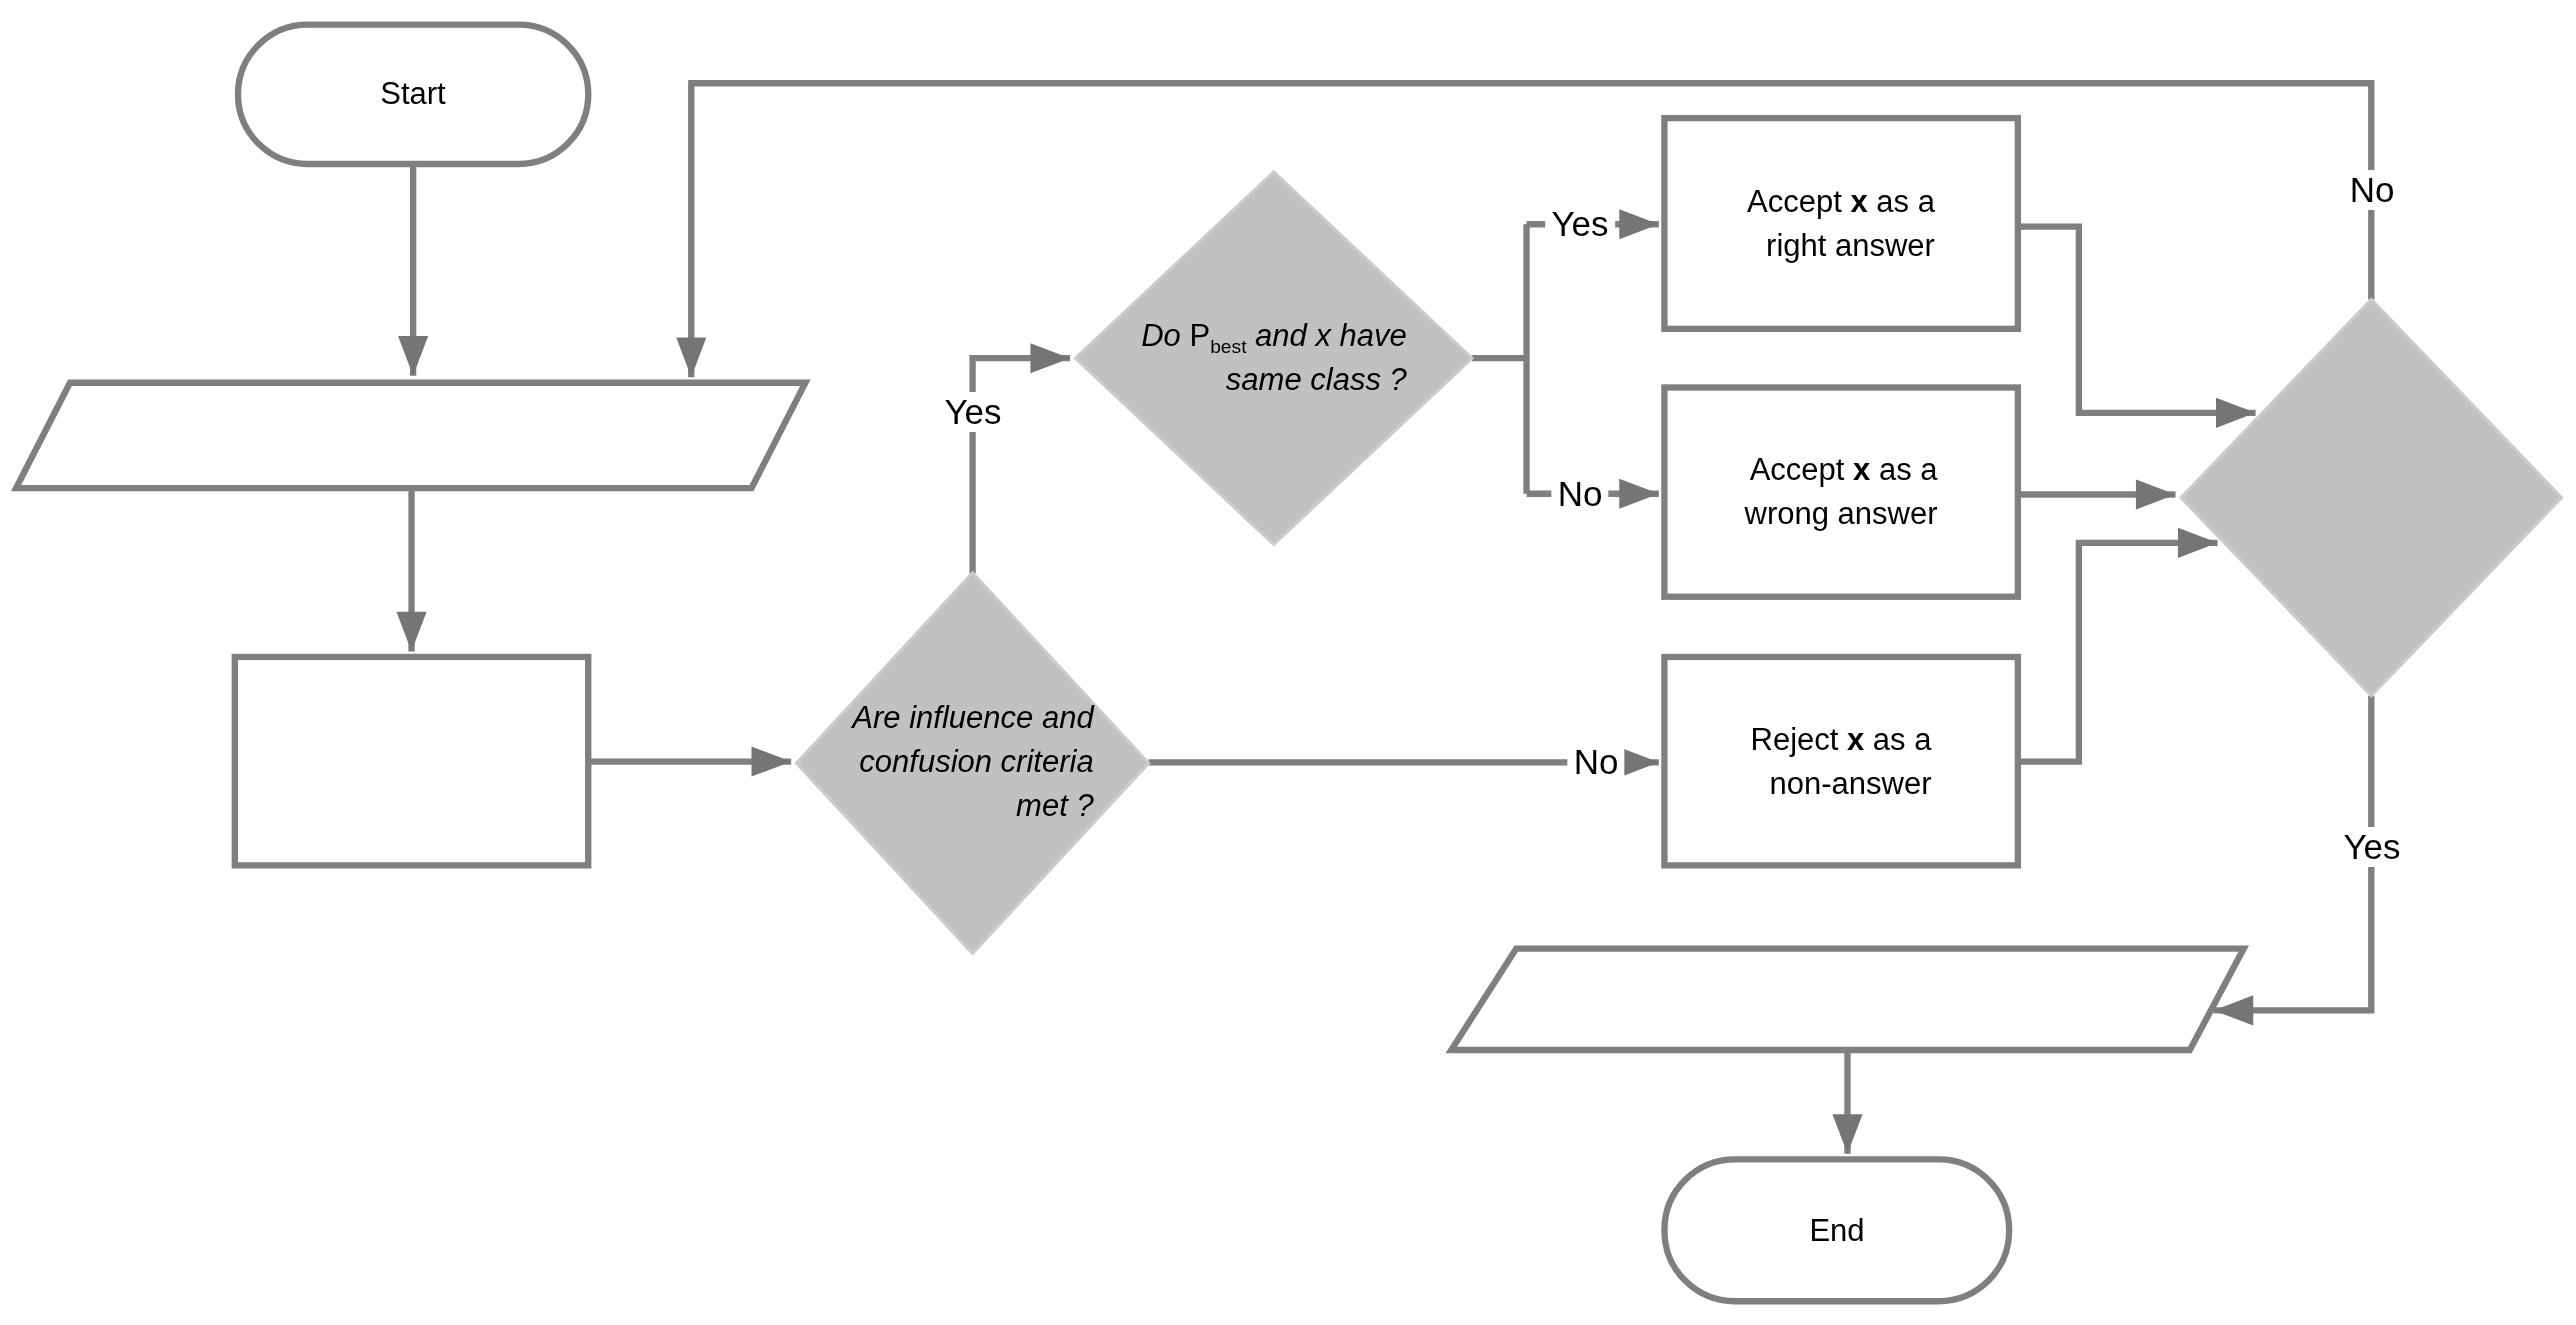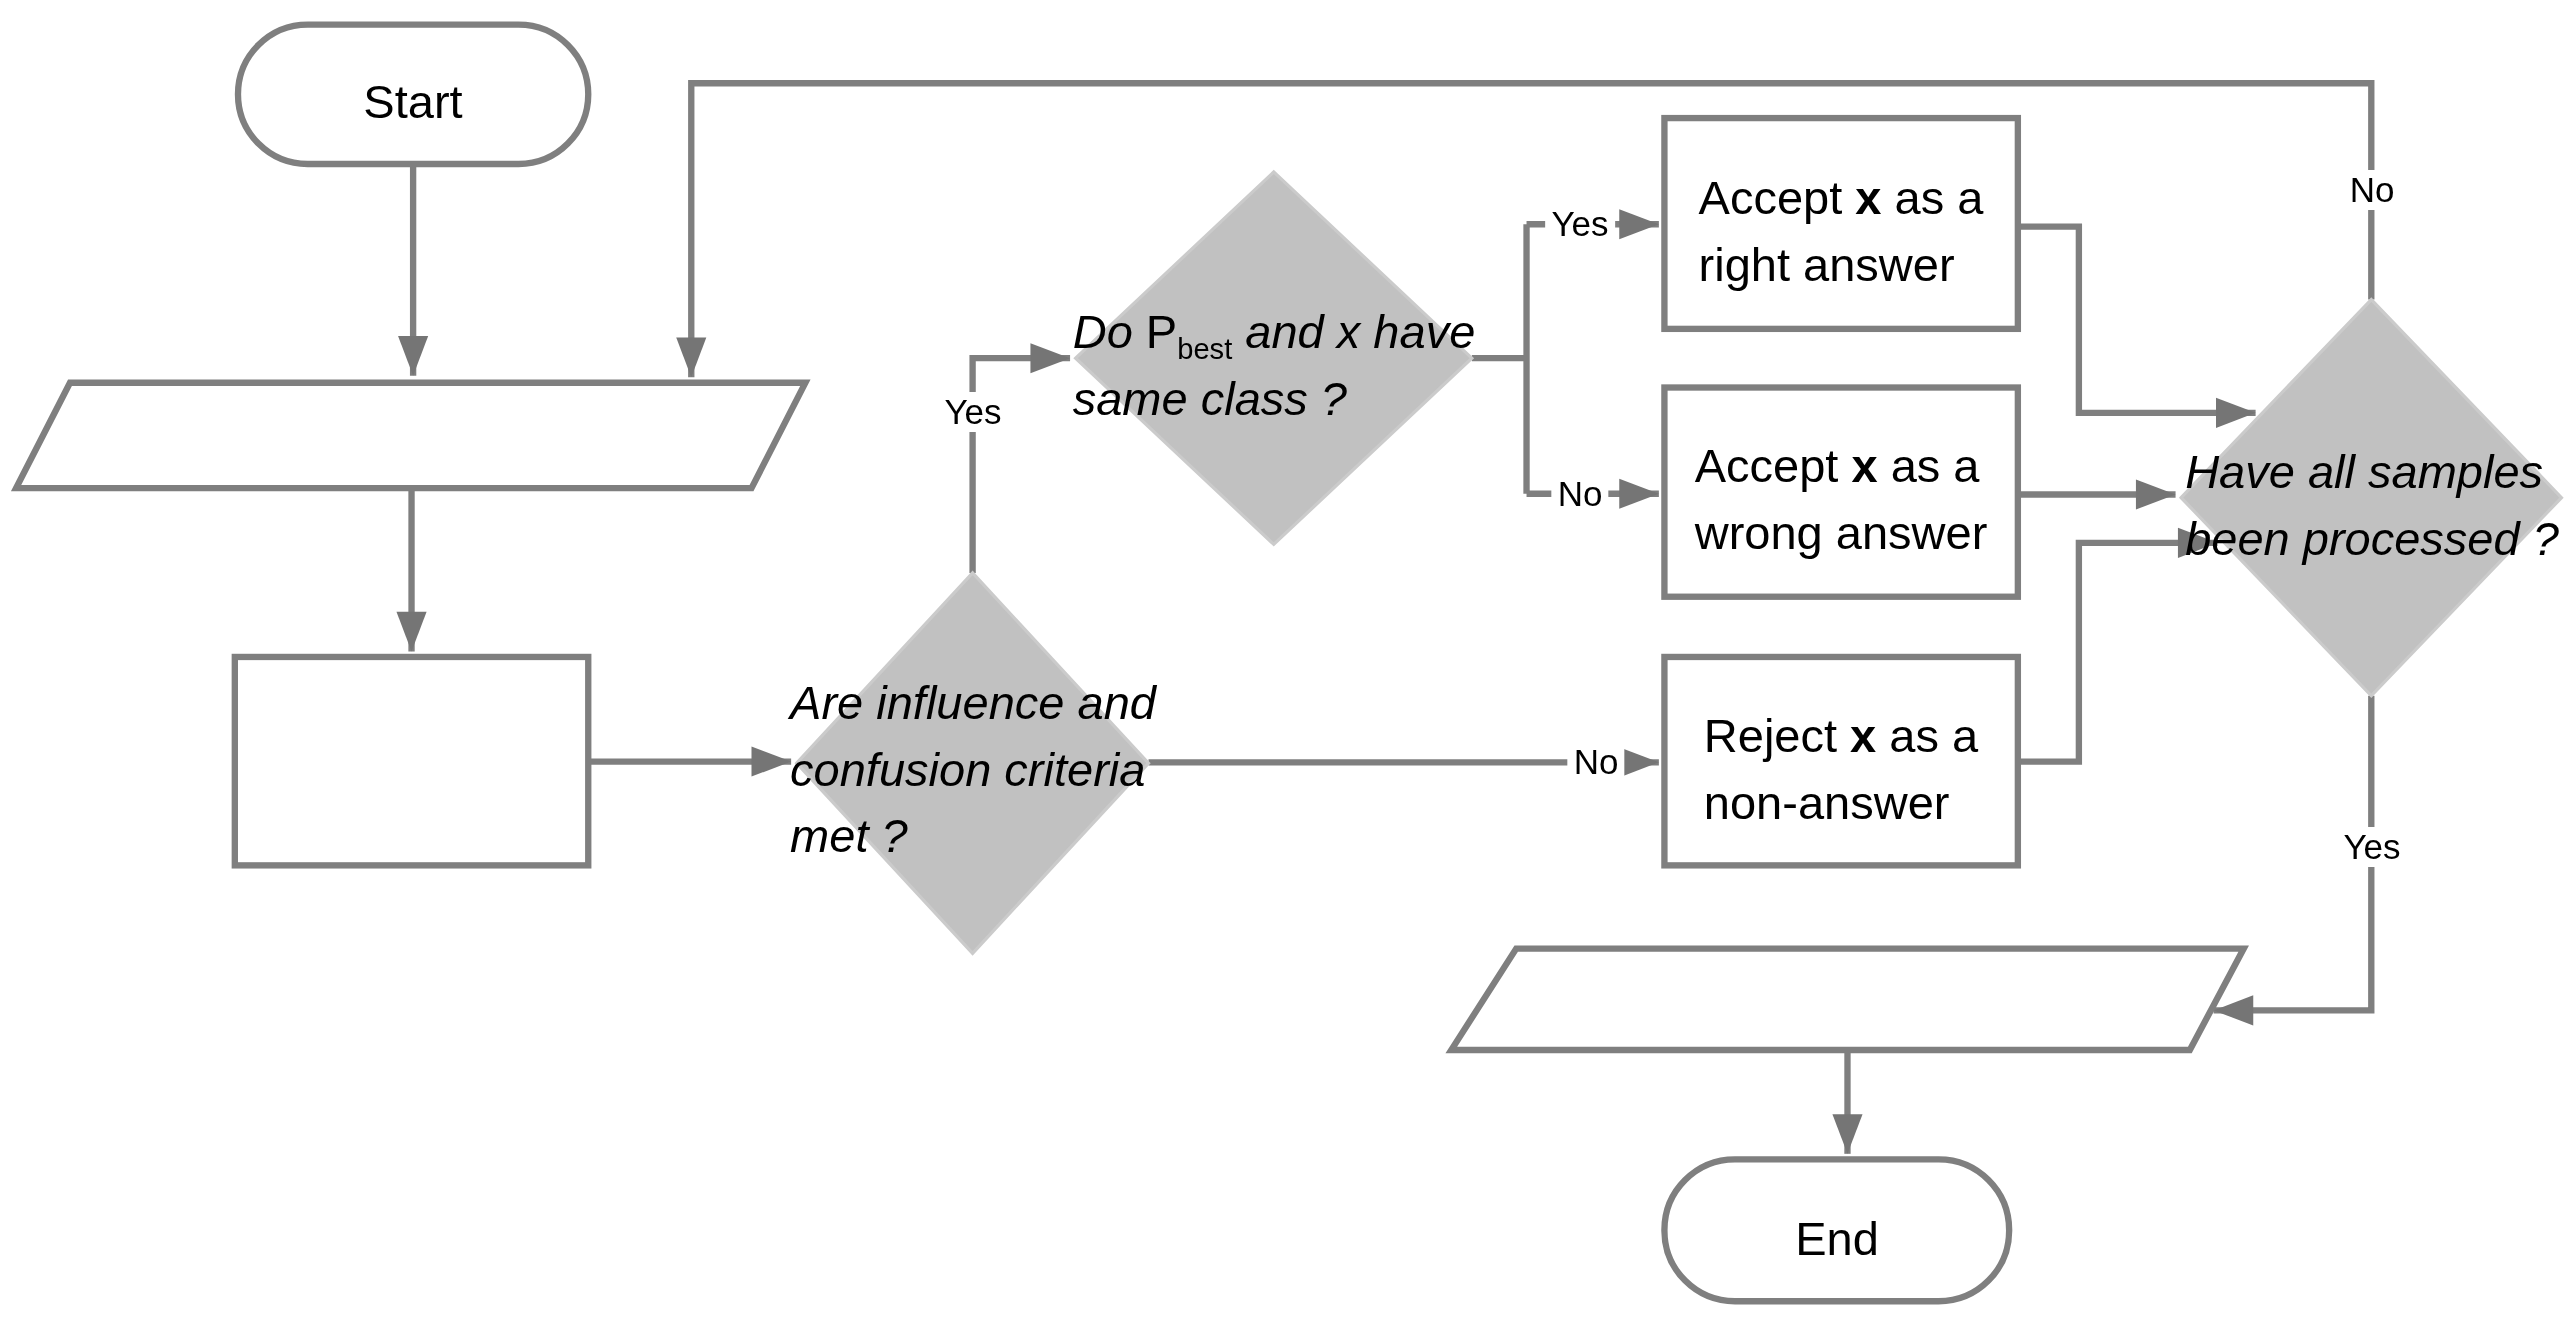--- a/index.html
+++ b/index.html
@@ -23,27 +23,26 @@
     overflow:hidden;
   }
   .stage svg{position:absolute;left:0;top:0;}
   .shape{fill:var(--shape-fill);stroke:var(--shape-border);stroke-width:8;}
   .decision{fill:var(--decision-fill);stroke:var(--decision-border);stroke-width:4;}
   .edge{fill:none;stroke:var(--line);stroke-width:8;}
   #arrowhead path{fill:var(--arrowhead);stroke:none;}
   .node-text{
     position:absolute;
     transform:translate(-50%,-50%);
-    font-size:47px;
+    font-size:31px;
     line-height:1.42;
-    text-align:left;
+    text-align:right;
     color:var(--text);
     white-space:nowrap;
     pointer-events:none;
-    margin-top:8px;
   }
   .decision-text{font-style:italic;}
   .up{font-style:normal;}
   .b{font-weight:700;}
   sub{font-size:0.62em;line-height:0;}
   .edge-label{
     position:absolute;
     transform:translate(-50%,-50%);
     font-size:35px;
     color:var(--text);
@@ -118,24 +117,20 @@
   <div class="node-text" style="left:1841px;top:492px">
     <div><span>Accept </span><span class="b">x</span><span> as a</span></div>
     <div>wrong answer</div>
   </div>
 
   <div class="node-text" style="left:1841px;top:762px">
     <div><span>Reject </span><span class="b">x</span><span> as a</span></div>
     <div>non-answer</div>
   </div>
 
-  <div class="node-text decision-text" style="left:2372px;top:498px">
-    <div>Have all samples</div>
-    <div>been processed ?</div>
-  </div>
 
   <div class="node-text" style="left:1848px;top:999px">
   </div>
 
   <div class="node-text" style="left:1837px;top:1231px">
     <div>End</div>
   </div>
 
   <div class="edge-label" style="left:973px;top:412px">Yes</div>
   <div class="edge-label" style="left:1596px;top:762px">No</div>

